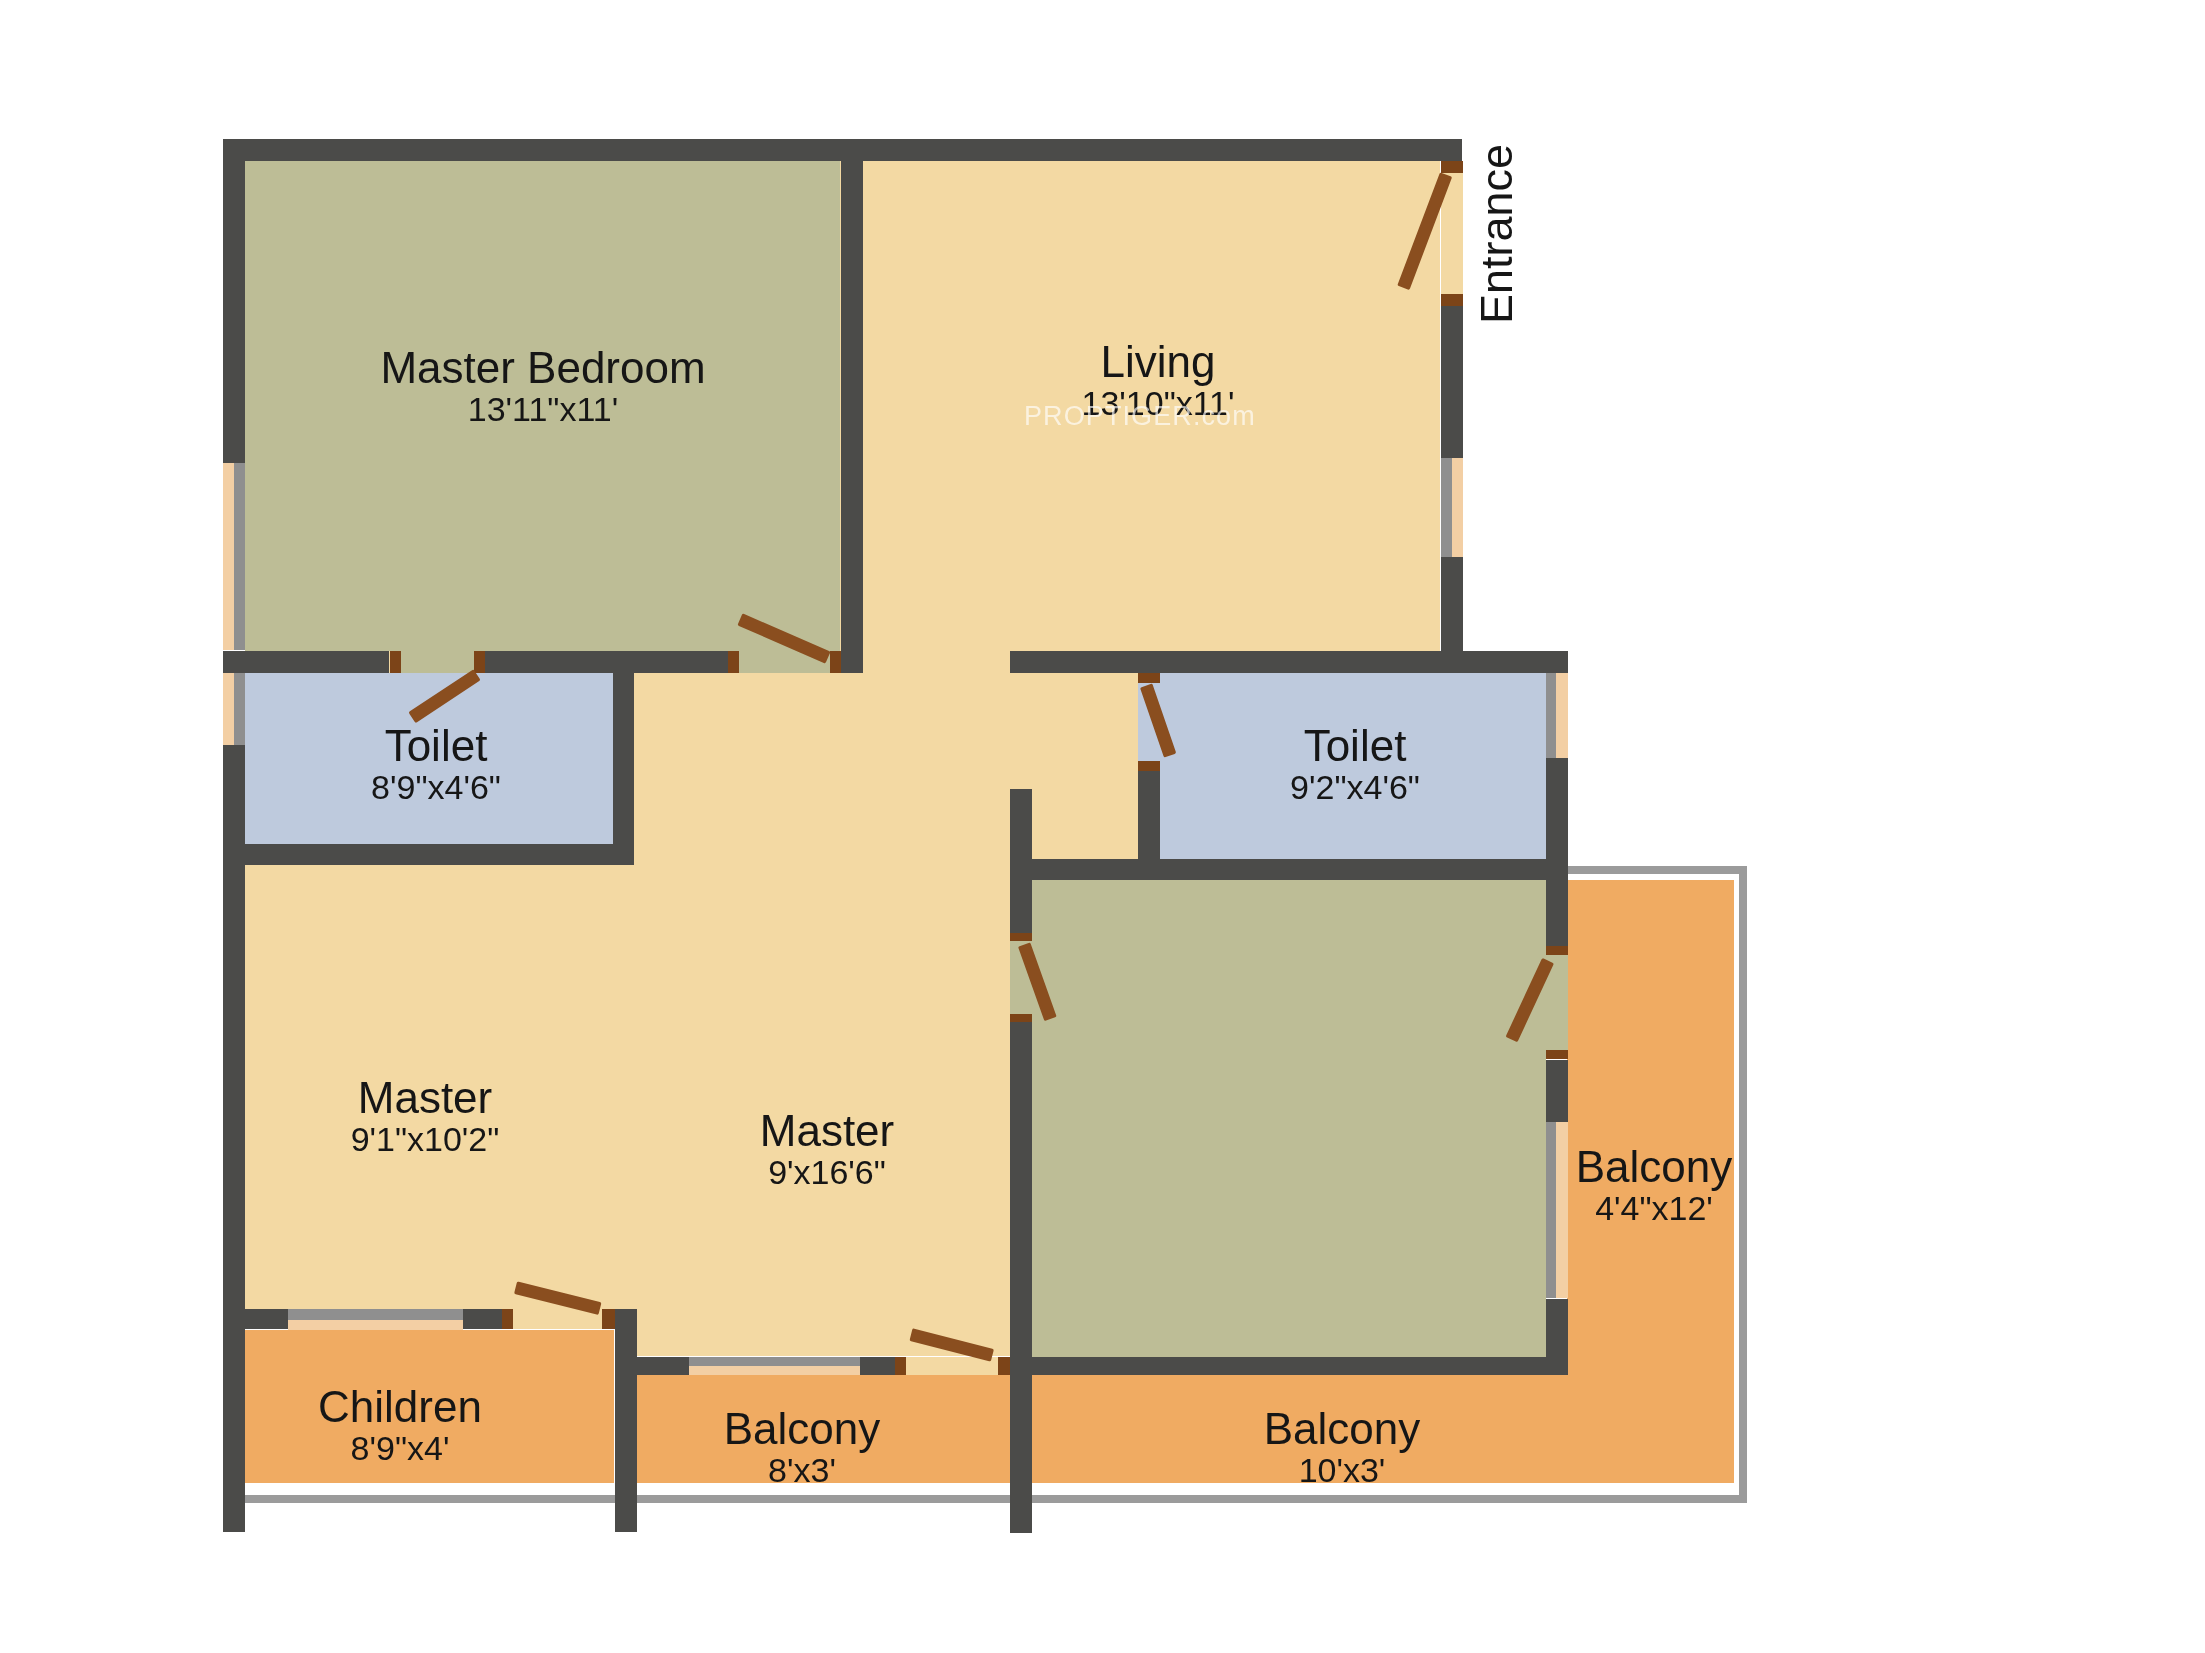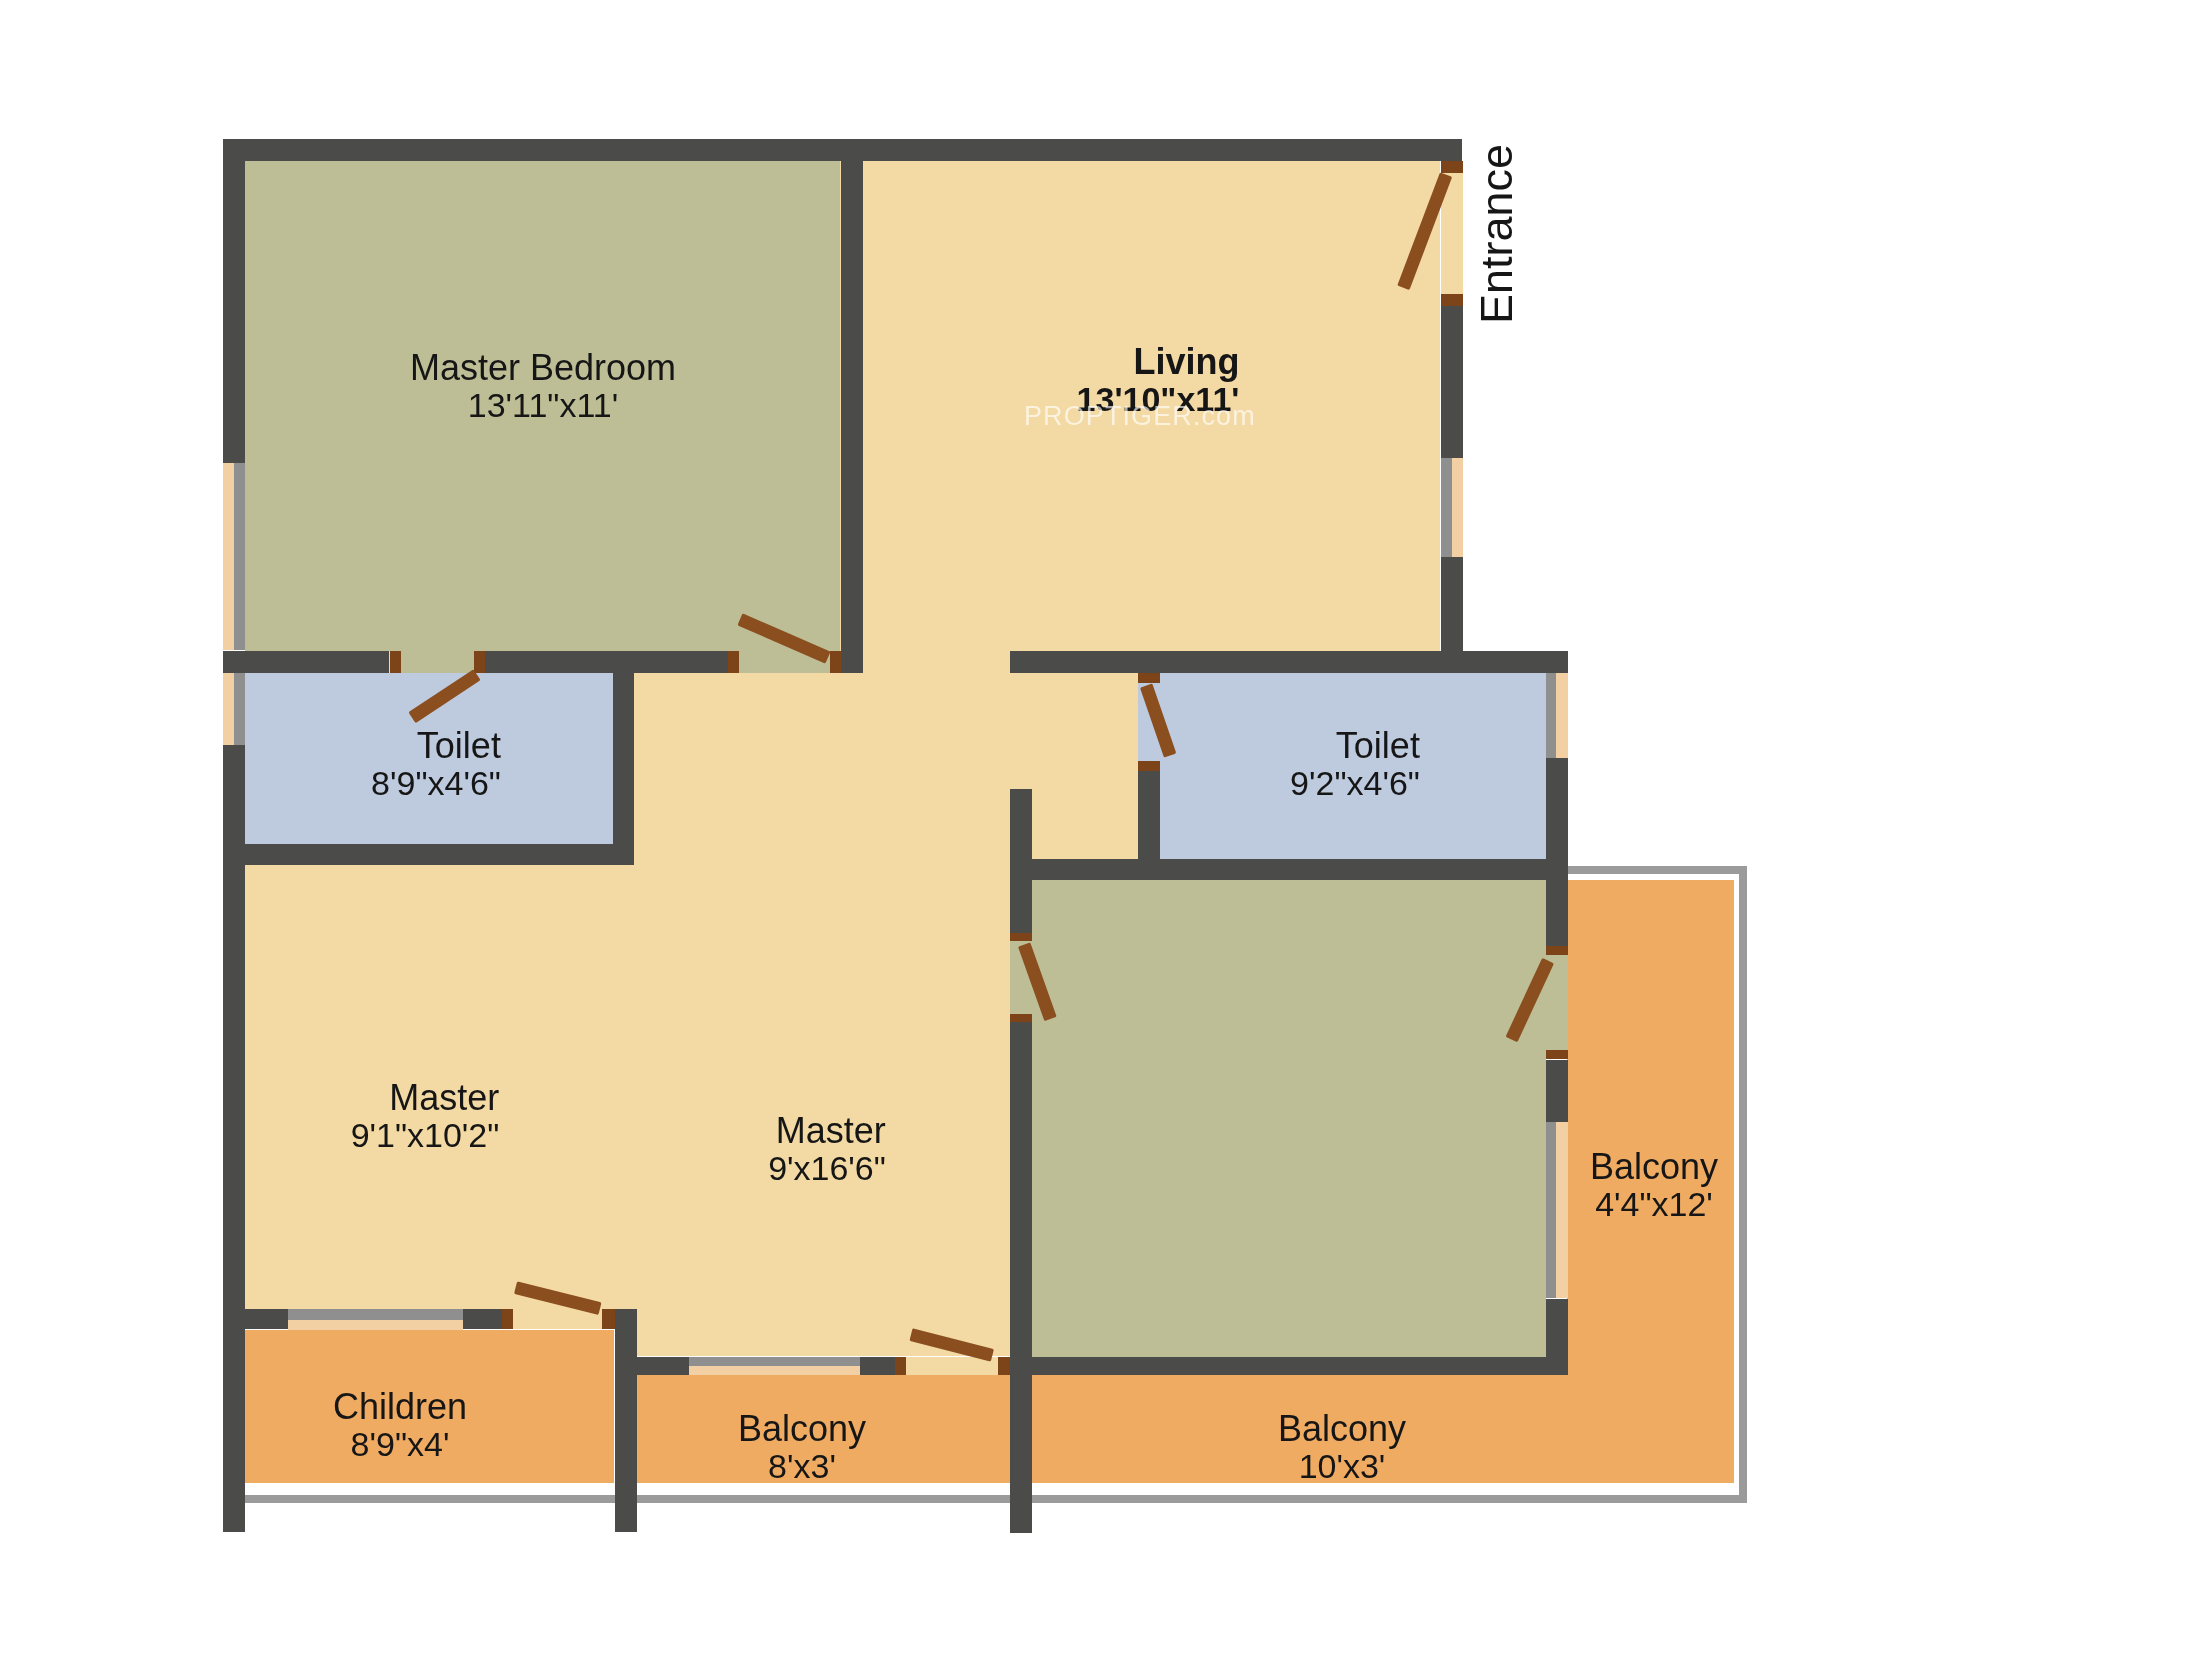--- a/index.html
+++ b/index.html
@@ -9,21 +9,21 @@
   .tan{position:absolute;background:var(--floor_tan);}
   .olive{position:absolute;background:var(--floor_olive);}
   .blue{position:absolute;background:var(--floor_blue);}
   .orange{position:absolute;background:var(--floor_orange);}
   .wpeach{position:absolute;background:var(--window_peach);}
   .wgray{position:absolute;background:var(--window_gray);}
   .jamb{position:absolute;background:var(--jamb_brown);}
   .rail{position:absolute;background:var(--railing);}
   .leaf{position:absolute;height:13.2px;background:var(--door_brown);transform-origin:0 50%;border-radius:1.7px;}
   .room-label{position:absolute;transform:translate(-50%,-50%);text-align:center;color:var(--text);white-space:nowrap;}
-  .room-label .nm{font-size:36px;line-height:1.08;text-align:right;}
+  .room-label .nm{font-size:44px;line-height:1.08;}
   .room-label .dm{font-size:34px;line-height:1.05;}
   .entrance-label{position:absolute;color:var(--text);font-size:45px;white-space:nowrap;
         transform:translate(-50%,-50%) rotate(-90deg);}
   .watermark{position:absolute;font-size:27px;color:var(--watermark);letter-spacing:1.1px;white-space:nowrap;}
 </style>
 </head>
 <body>
 
 <div class="plan">
 
@@ -136,21 +136,21 @@
   <div class="leaf" style="left:1024px;top:938px;width:79px;transform:rotate(70.4deg);"></div>
   <div class="leaf" style="left:1548px;top:954px;width:87px;transform:rotate(114.9deg);"></div>
   <div class="leaf" style="left:600px;top:1302px;width:87px;transform:rotate(-166deg);"></div>
   <div class="leaf" style="left:911px;top:1328px;width:84px;transform:rotate(14.4deg);"></div>
 
   <div class="room-label" style="left:543px;top:386px;">
     <div class="nm">Master Bedroom</div>
     <div class="dm">13'11"x11'</div>
   </div>
 
-  <div class="room-label" style="left:1158px;top:380px;font-weight:bold;">
+  <div class="room-label" style="left:1158px;top:380px;">
     <div class="nm">Living</div>
     <div class="dm">13'10"x11'</div>
   </div>
 
   <div class="room-label" style="left:436px;top:764px;">
     <div class="nm">Toilet</div>
     <div class="dm">8'9"x4'6"</div>
   </div>
 
   <div class="room-label" style="left:1355px;top:764px;">

